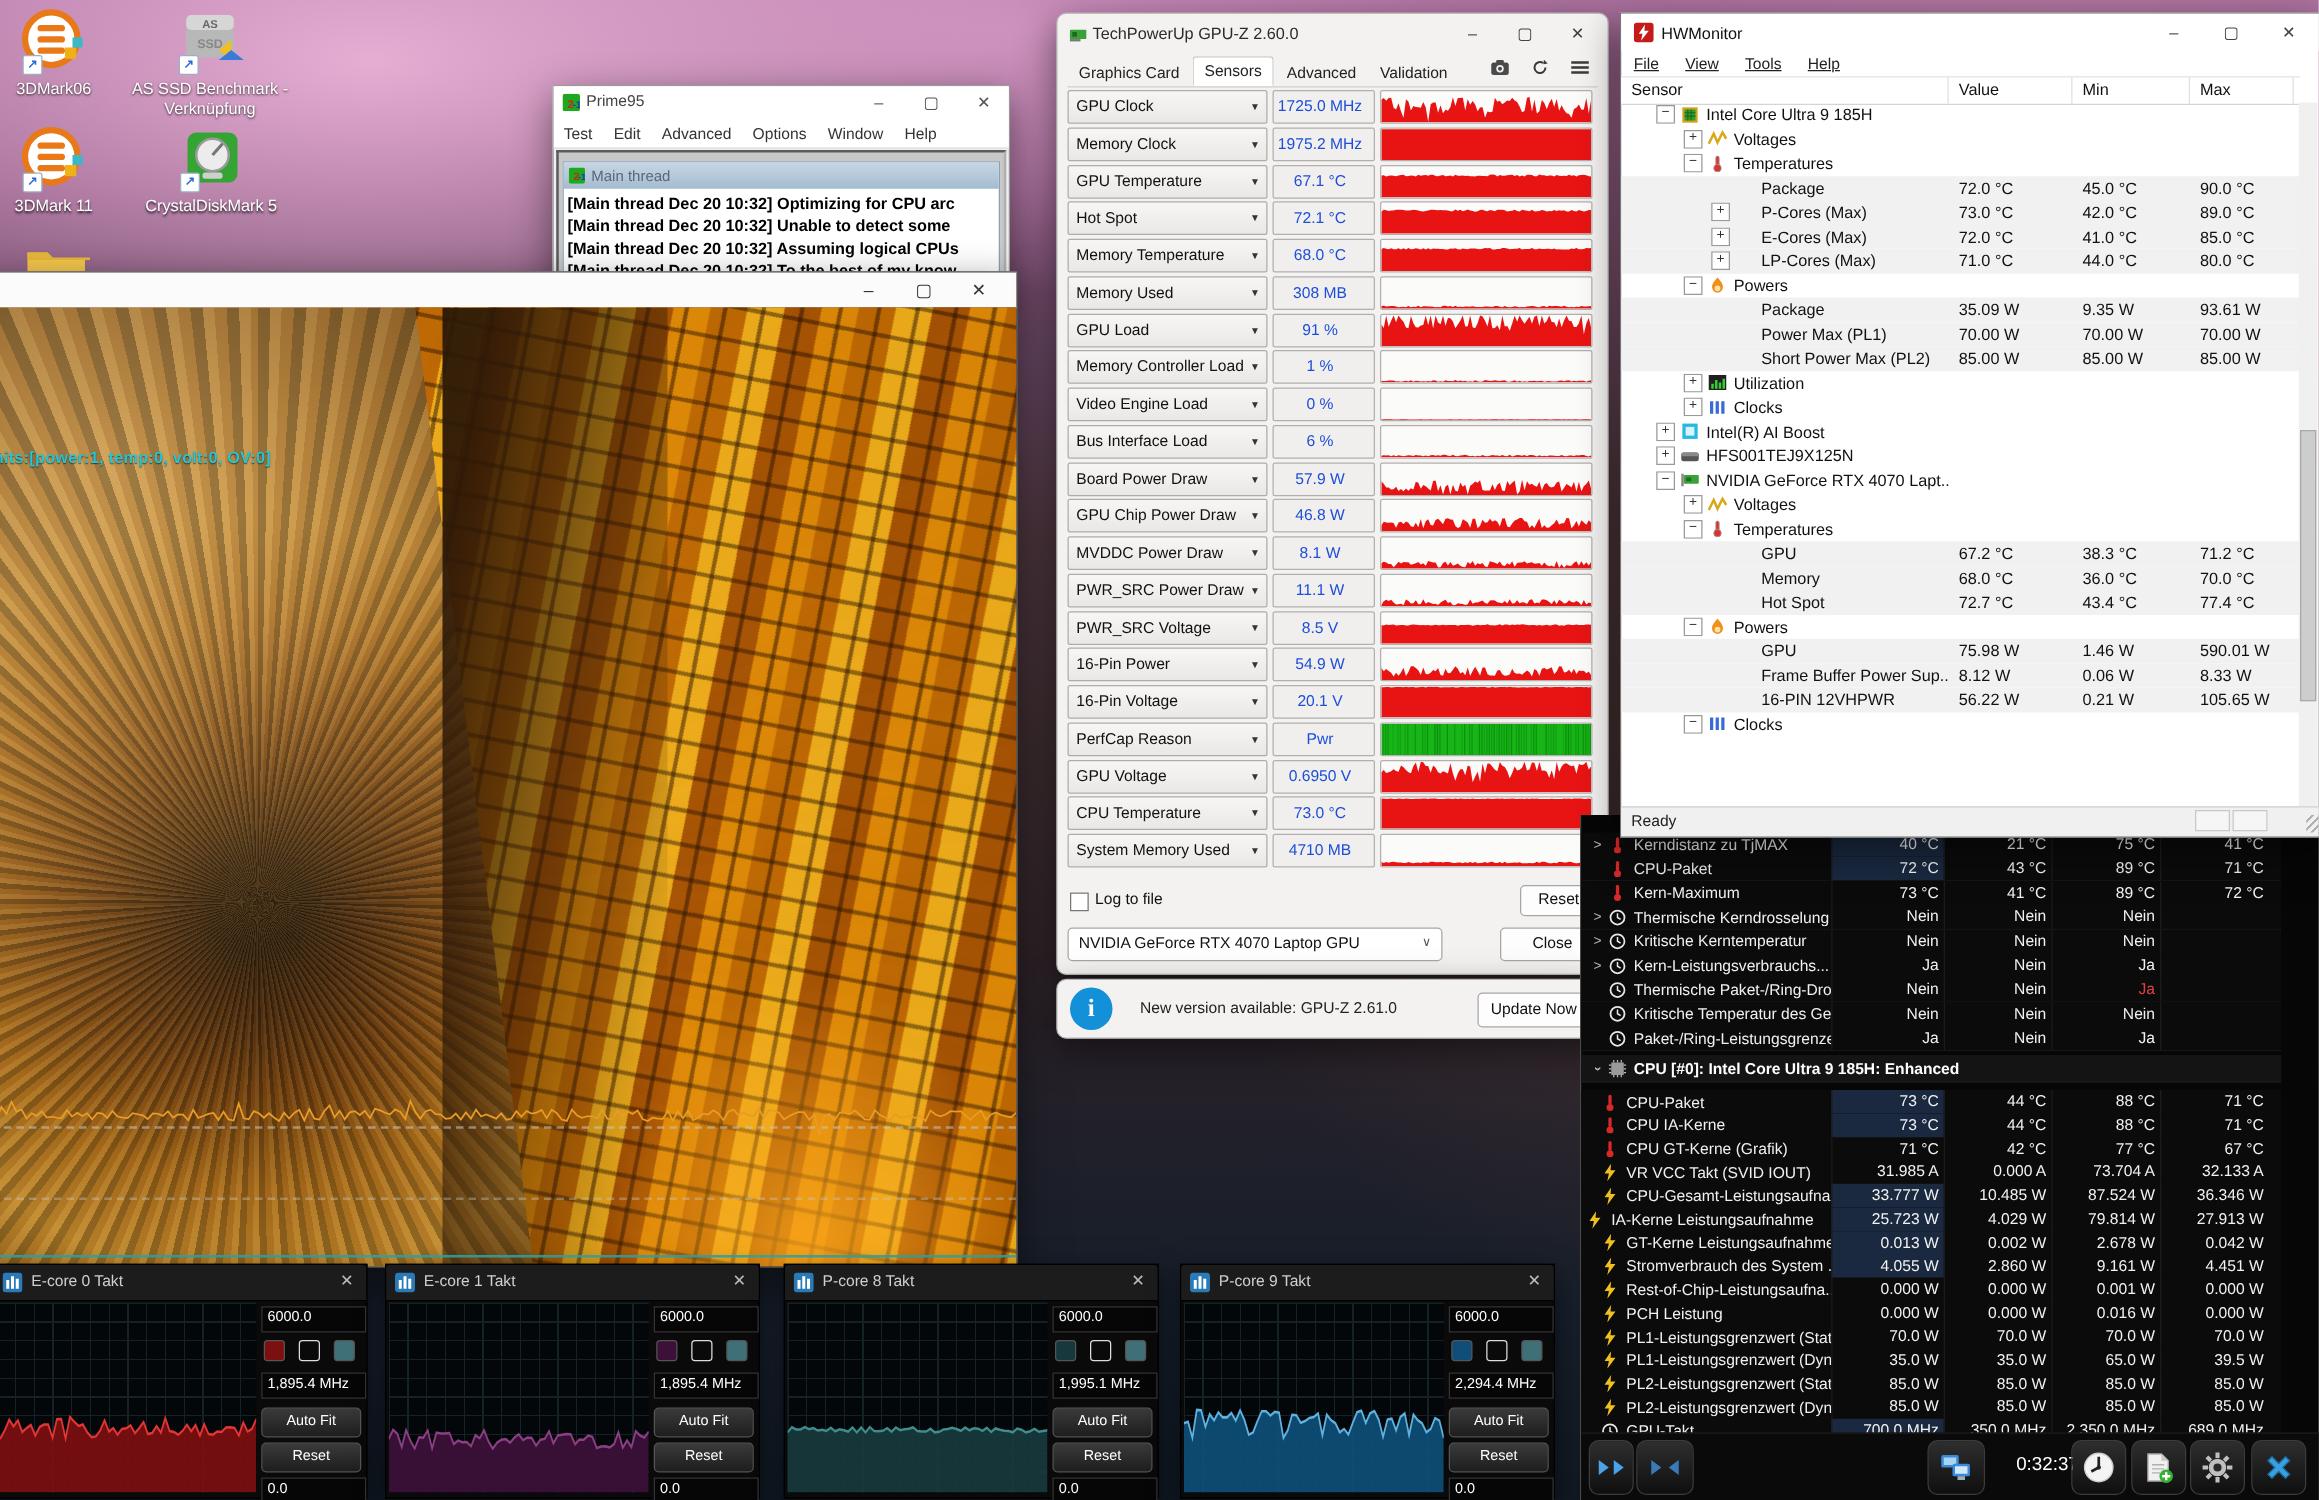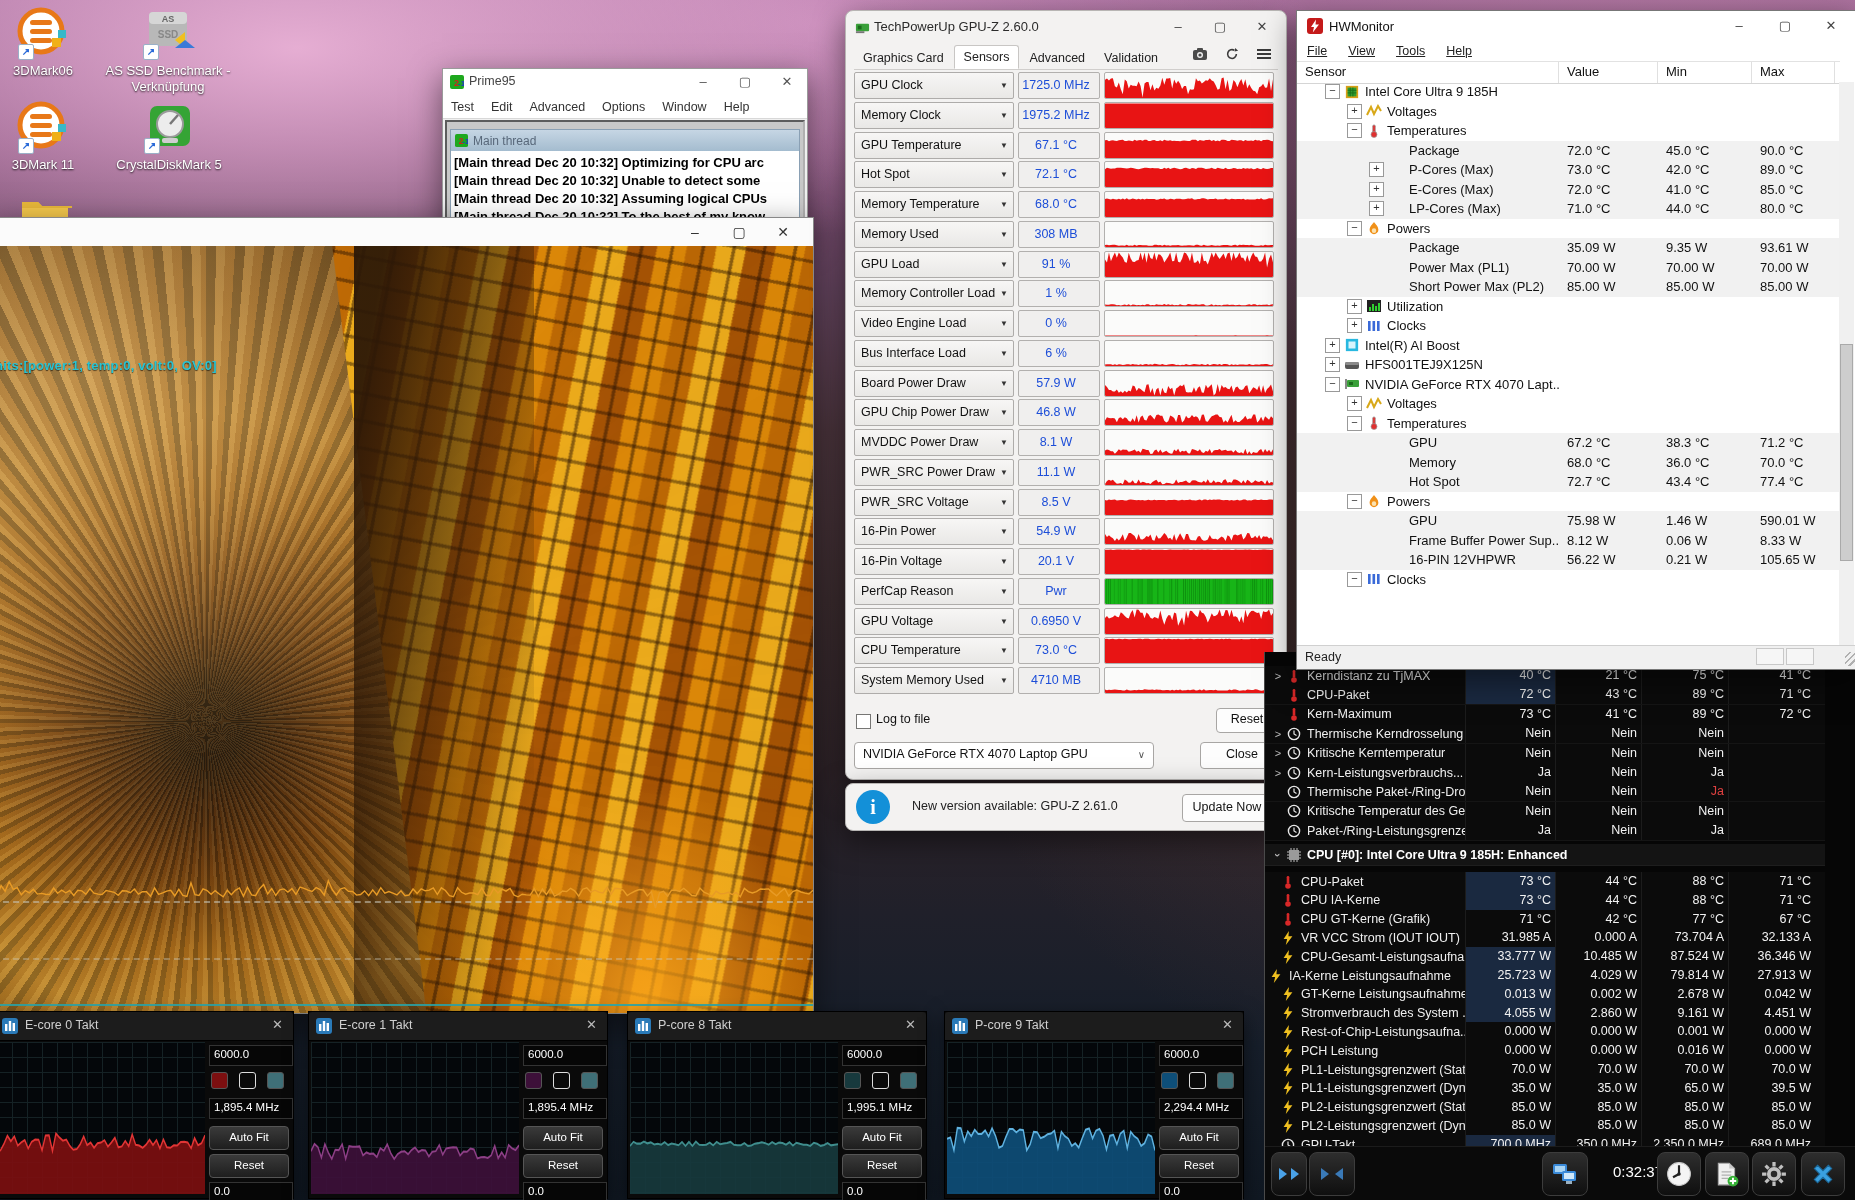--- a/index.html
+++ b/index.html
@@ -927,21 +927,21 @@
           <div class="hp-v c4">67 °C</div>
         </div>
 
         <div class="hp-row" style="top: 276.4px;">
           <div class="hp-label" style="padding-left:14px">
             <span class="hp-ic icon">
               <svg viewBox="0 0 12 16" width="100%" height="100%">
                 <path d="M7 0 L1 9 h4 l-1.5 7 L11 6 H6.5 z" fill="#f0c020"></path>
               </svg>
             </span>
-            <span>VR VCC Strom (IOUT IOUT)</span>
+            <span>VR VCC Takt (SVID IOUT)</span>
           </div>
           <div class="hp-v c1">31.985 A</div>
           <div class="hp-v c2">0.000 A</div>
           <div class="hp-v c3">73.704 A</div>
           <div class="hp-v c4">32.133 A</div>
         </div>
 
         <div class="hp-row" style="top: 295.2px;">
           <div class="hp-label" style="padding-left:14px">
             <span class="hp-ic icon">

